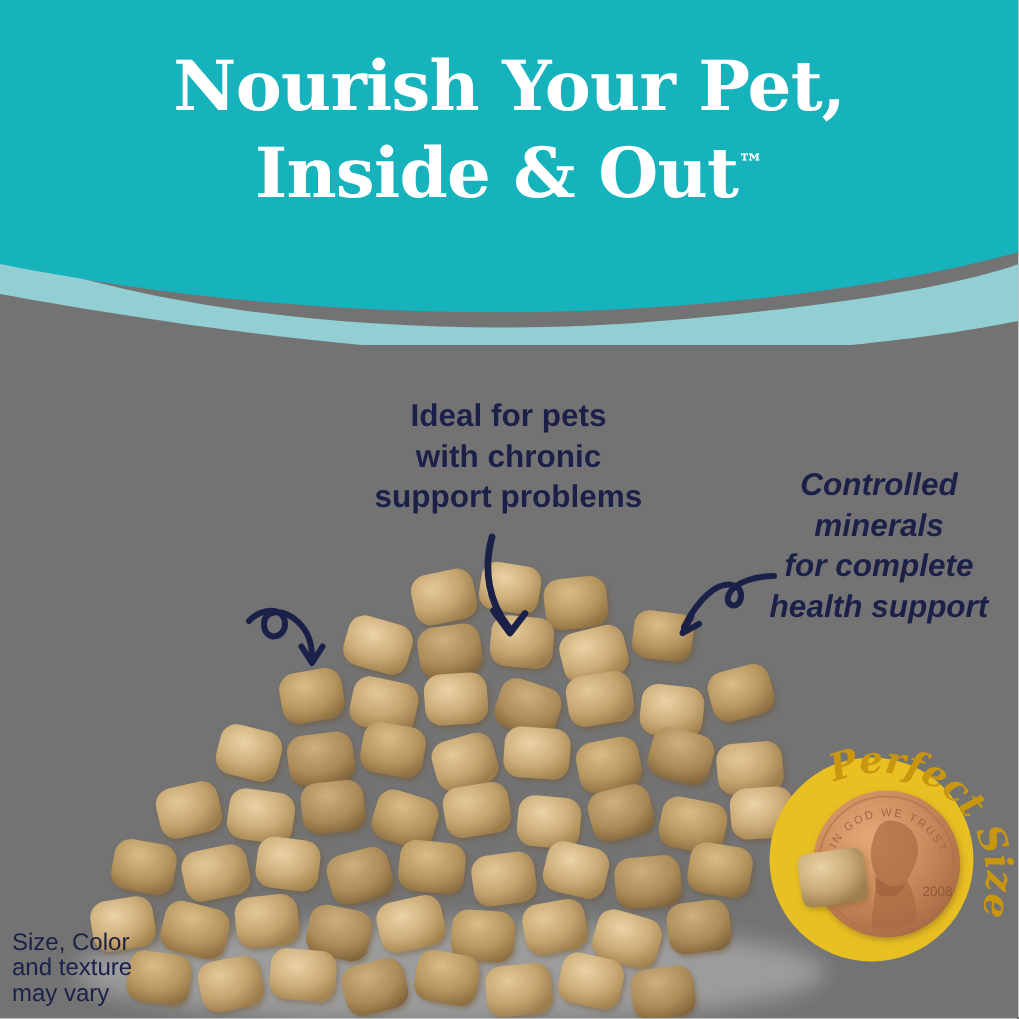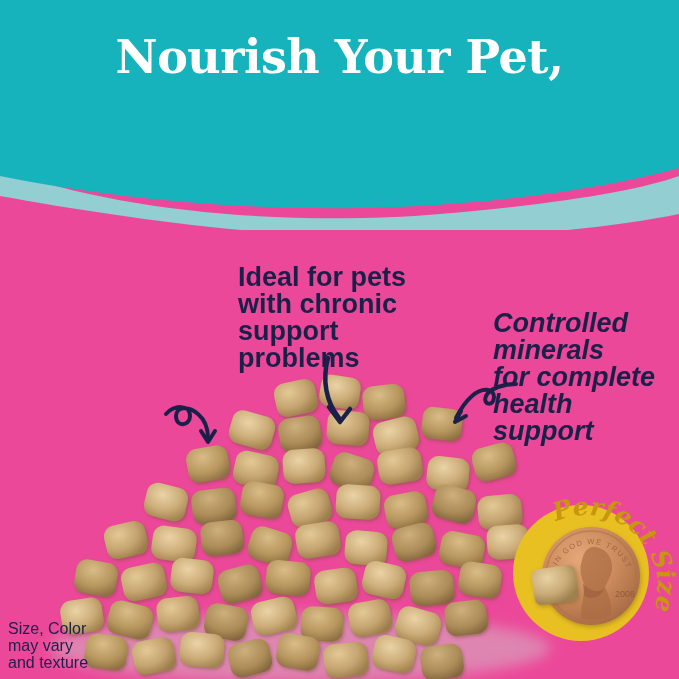--- a/index.html
+++ b/index.html
@@ -8,21 +8,21 @@
     background: #ffffff;
   }
   body {
     font-family: "Liberation Sans", sans-serif;
   }
   #page {
     position: relative;
     width: 679px;
     height: 679px;
     overflow: hidden;
-    background: #ec4899;
+    background: #737373;
   }
 
   
   #header-banner {
     position: absolute;
     left: 0; top: 0;
     width: 679px;
     height: 230px;
     overflow: hidden;
   }
@@ -56,23 +56,23 @@
     line-height: 0;
     letter-spacing: 0;
   }
 
   
   .callout {
     position: absolute;
     color: #1b2049;
     font-family: "Liberation Sans", sans-serif;
     font-weight: bold;
-    font-size: 27px;
+    font-size: 21px;
     line-height: 27px;
-    text-align: left;
+    text-align: center;
     z-index: 6;
   }
   #callout-left  { left: 10px;  top: 322px; width: 210px; }
   #callout-mid   { left: 238px; top: 264px; width: 202px; }
   #callout-right { left: 493px; top: 310px; width: 186px; font-style: italic; }
 
   .arrow {
     position: absolute;
     z-index: 6;
   }
@@ -117,20 +117,21 @@
   <div id="header-banner">
     <svg viewBox="0 0 679 230" preserveAspectRatio="none">
 
       <path d="M0,168 C120,214 300,226 440,214 C560,204 640,190 679,176 L679,214 C620,226 520,238 400,238 C260,238 110,216 0,196 Z" fill="#93CED3"></path>
 
       <path d="M0,0 L679,0 L679,168 C600,190 480,206 360,208 C220,210 100,196 0,176 Z" fill="#17B3BD"></path>
     </svg>
 
     <div id="headline">
       <span class="line">Nourish Your Pet,</span>
+      <span class="line"><span>Inside &amp; Out</span><span class="tm">™</span></span>
     </div>
   </div>
 
   <div id="kibble-pile">
     <svg viewBox="0 0 679 349">
       <defs>
         <radialGradient id="kg1" cx="35%" cy="30%" r="75%">
           <stop offset="0%" stop-color="#E3C996"></stop>
           <stop offset="60%" stop-color="#C5A470"></stop>
           <stop offset="100%" stop-color="#9D7D4C"></stop>
@@ -368,22 +369,22 @@
     <div>for complete</div>
     <div>health support</div>
   </div>
   <svg class="arrow" style="left:446px; top:378px; width:76px; height:56px;" viewBox="0 0 76 56">
     <path d="M70,6 C58,6 44,10 40,18 C36,27 48,29 48,19 C48,10 36,9 26,18 C18,25 14,32 10,40" fill="none" stroke="#1B2049" stroke-width="4" stroke-linecap="round"></path>
     <path d="M20,38 L9,44 L15,33" fill="none" stroke="#1B2049" stroke-width="4" stroke-linecap="round" stroke-linejoin="round"></path>
   </svg>
 
   <div id="disclaimer">
     <div>Size, Color</div>
+    <div>and texture</div>
     <div>may vary</div>
-    <div>and texture</div>
   </div>
 
   <div id="badge">
     <svg viewBox="0 0 174 175">
       <defs>
         <path id="badgeArc" d="M 48,48 A 72,72 0 0 1 150,132" fill="none"></path>
         <radialGradient id="coinGrad" cx="38%" cy="32%" r="72%">
           <stop offset="0%" stop-color="#E4A878"></stop>
           <stop offset="55%" stop-color="#CB8A5C"></stop>
           <stop offset="100%" stop-color="#A86B44"></stop>

